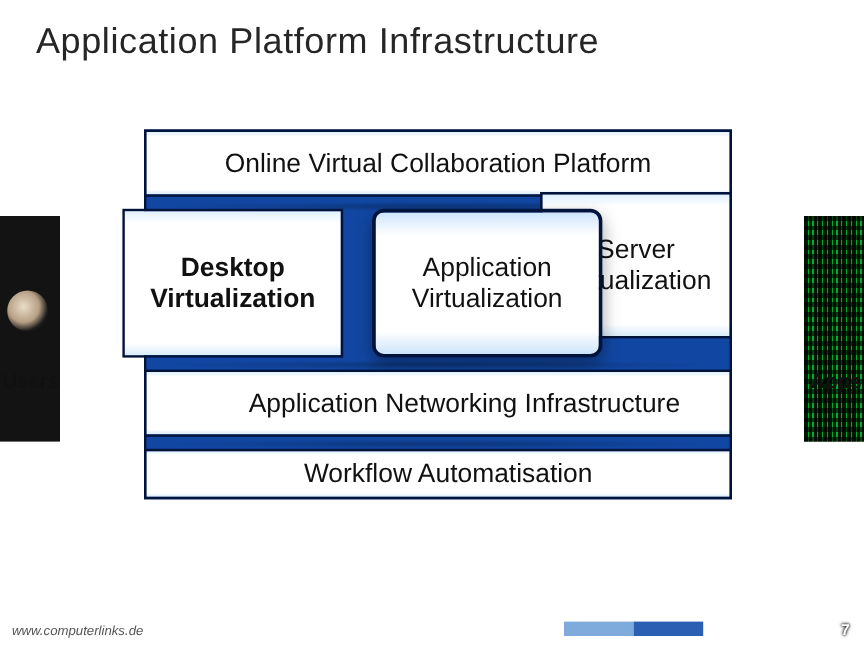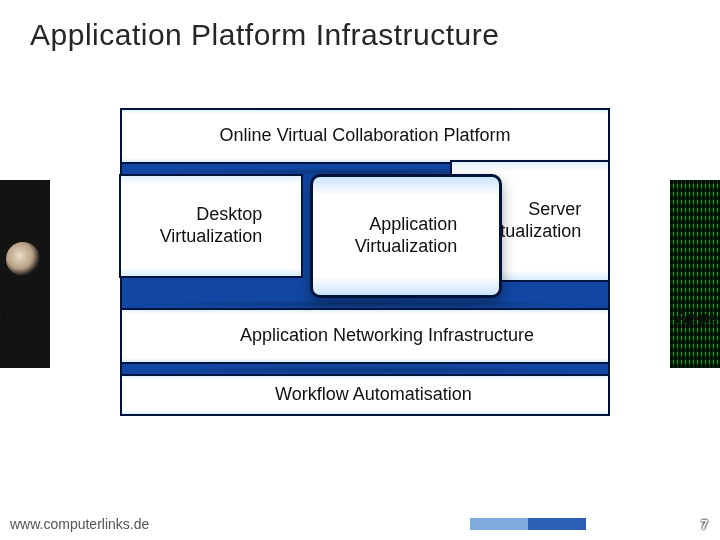--- a/index.html
+++ b/index.html
@@ -1,36 +1,36 @@
 <!DOCTYPE html>
 <html><head>
 <meta charset="utf-8">
 <style>
   * { box-sizing: border-box; margin: 0; padding: 0; }
   html, body { width: 720px; height: 540px; font-family: Arial, Helvetica, sans-serif; background: #fff; overflow: hidden; }
   .slide { position: relative; width: 720px; height: 540px; }
   .title { position: absolute; left: 30px; top: 18px; font-size: 30px; color: #262626; letter-spacing: 0.5px; }
   .bg-fill { position: absolute; left: 120px; top: 108px; width: 490px; height: 308px; background: #1147a3; border: 2px solid #00133a; }
-  .box { position: absolute; border: 2px solid #00133a; background: linear-gradient(#dff0ff 0%, #ffffff 8%, #ffffff 92%, #d8ecfb 100%); display: flex; align-items: center; justify-content: center; text-align: right; font-size: 18px; color: #111; }
+  .box { position: absolute; border: 2px solid #00133a; background: linear-gradient(#dff0ff 0%, #ffffff 8%, #ffffff 92%, #d8ecfb 100%); display: flex; align-items: center; justify-content: center; text-align: center; font-size: 22px; color: #111; }
   .box.head { left: 120px; top: 108px; width: 490px; height: 56px; }
-  .box.desk { left: 119px; top: 174px; width: 184px; height: 104px; }
+  .box.desk { left: 102px; top: 174px; width: 184px; height: 124px; font-weight: bold; }
   .box.app  { left: 310px; top: 174px; width: 192px; height: 124px; border-radius: 10px; border-width: 3px; box-shadow: 0 6px 14px rgba(0,0,0,0.35); background: linear-gradient(#cde4fb 0%, #ffffff 16%, #ffffff 84%, #cde4fb 100%); }
   .box.serv { left: 450px; top: 160px; width: 160px; height: 122px; }
   .box.ani  { left: 120px; top: 308px; width: 490px; height: 56px; padding-left: 44px; }
   .box.wfa  { left: 120px; top: 374px; width: 490px; height: 42px; padding-left: 17px; }
   .box .inner { padding: 4px 10px; line-height: 1.2; }
   .side-img { position: absolute; top: 180px; width: 50px; height: 188px; background: #131313; }
   .side-img.left  { left: 0; }
   .side-img.right { right: 0; background: repeating-linear-gradient(90deg, #001a00 0 3px, #0a3 3px 4px), repeating-linear-gradient(0deg, rgba(0,0,0,0.6) 0 4px, transparent 4px 8px); background-blend-mode: multiply; }
   .side-img.left::after { content: ""; position: absolute; left: 6px; top: 62px; width: 34px; height: 34px; border-radius: 50%; background: radial-gradient(circle at 40% 40%, #e9ddc9 0%, #b79f85 45%, #1a1a1a 70%); }
   .side-label { position: absolute; font-weight: bold; font-size: 17px; color: #111; }
   .side-label.users { left: 2px; top: 308px; }
   .side-label.apps  { right: 2px; top: 308px; }
   .footer { position: absolute; left: 0; bottom: 0; width: 720px; height: 32px; }
-  .footer .url { position: absolute; left: 10px; bottom: 8px; font-size: 14px; color: #555; }
+  .footer .url { position: absolute; left: 10px; bottom: 8px; font-size: 11px; color: #555; font-style: italic; }
   .footer .bars { position: absolute; right: 134px; bottom: 10px; display: flex; }
   .footer .bars span { display: block; height: 12px; }
   .footer .bars .b1 { width: 58px; background: #7faadc; }
   .footer .bars .b2 { width: 58px; background: #2b5fb4; }
   .footer .pagenum { position: absolute; right: 12px; bottom: 8px; width: 20px; text-align: right; font-size: 13px; font-weight: bold; color: #fff; text-shadow: 0 0 3px #000, 0 0 2px #000; }
   .shadow-line { position: absolute; left: 120px; width: 490px; height: 8px; background: radial-gradient(ellipse at center, rgba(0,0,0,0.25), transparent 70%); }
 </style>
 </head>
 <body>
 

